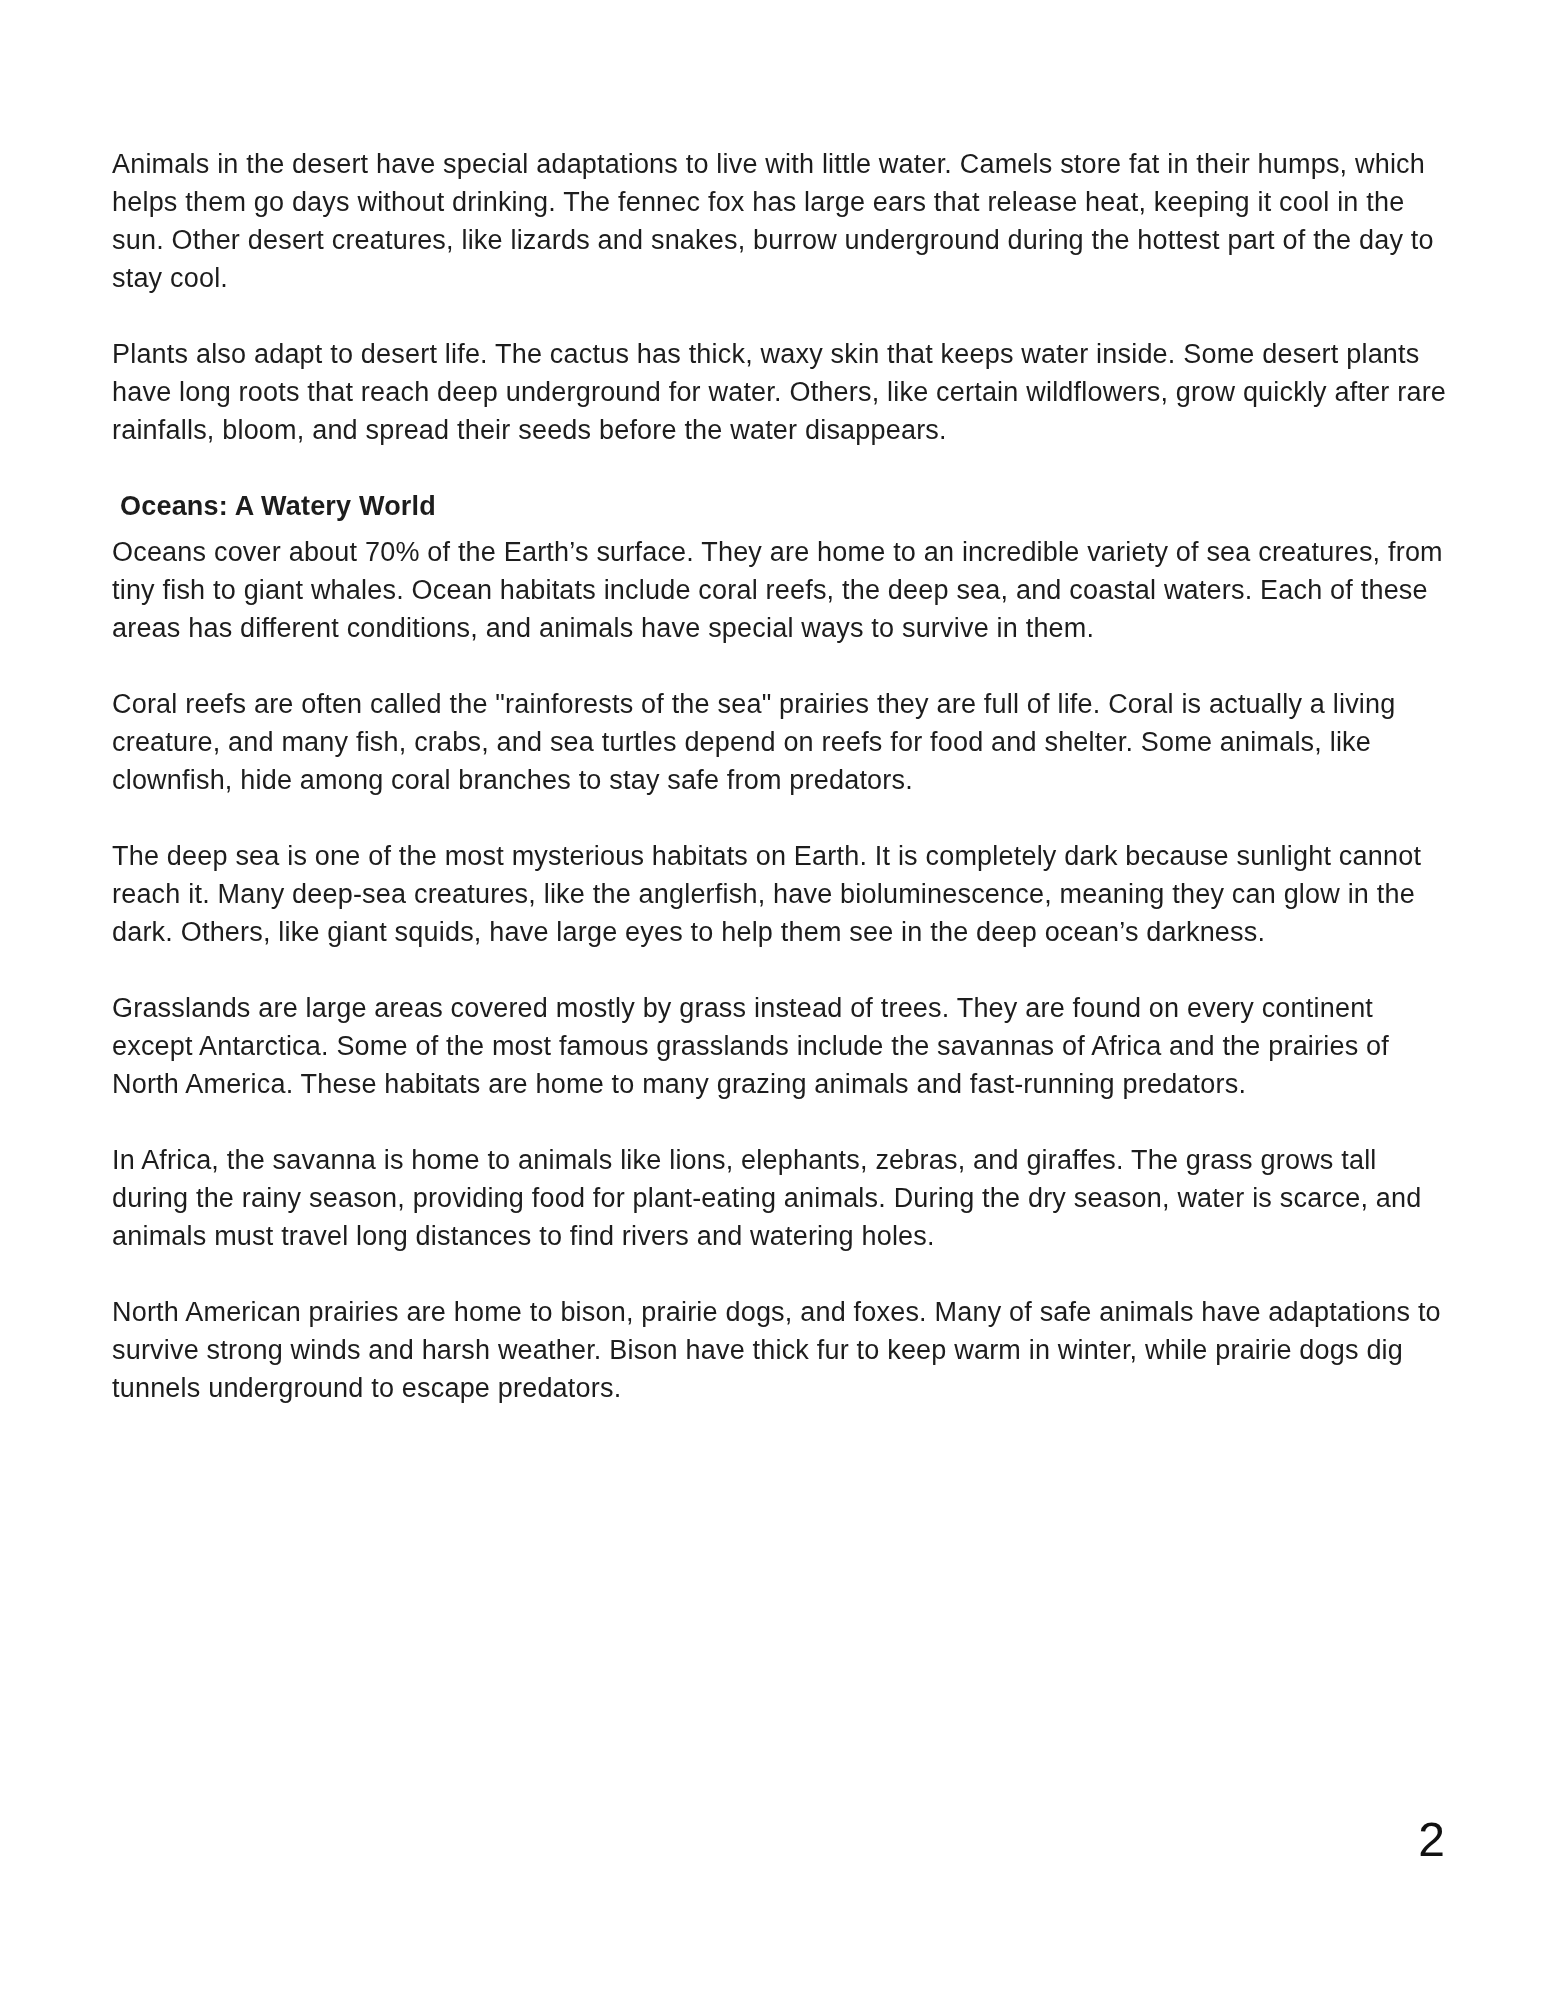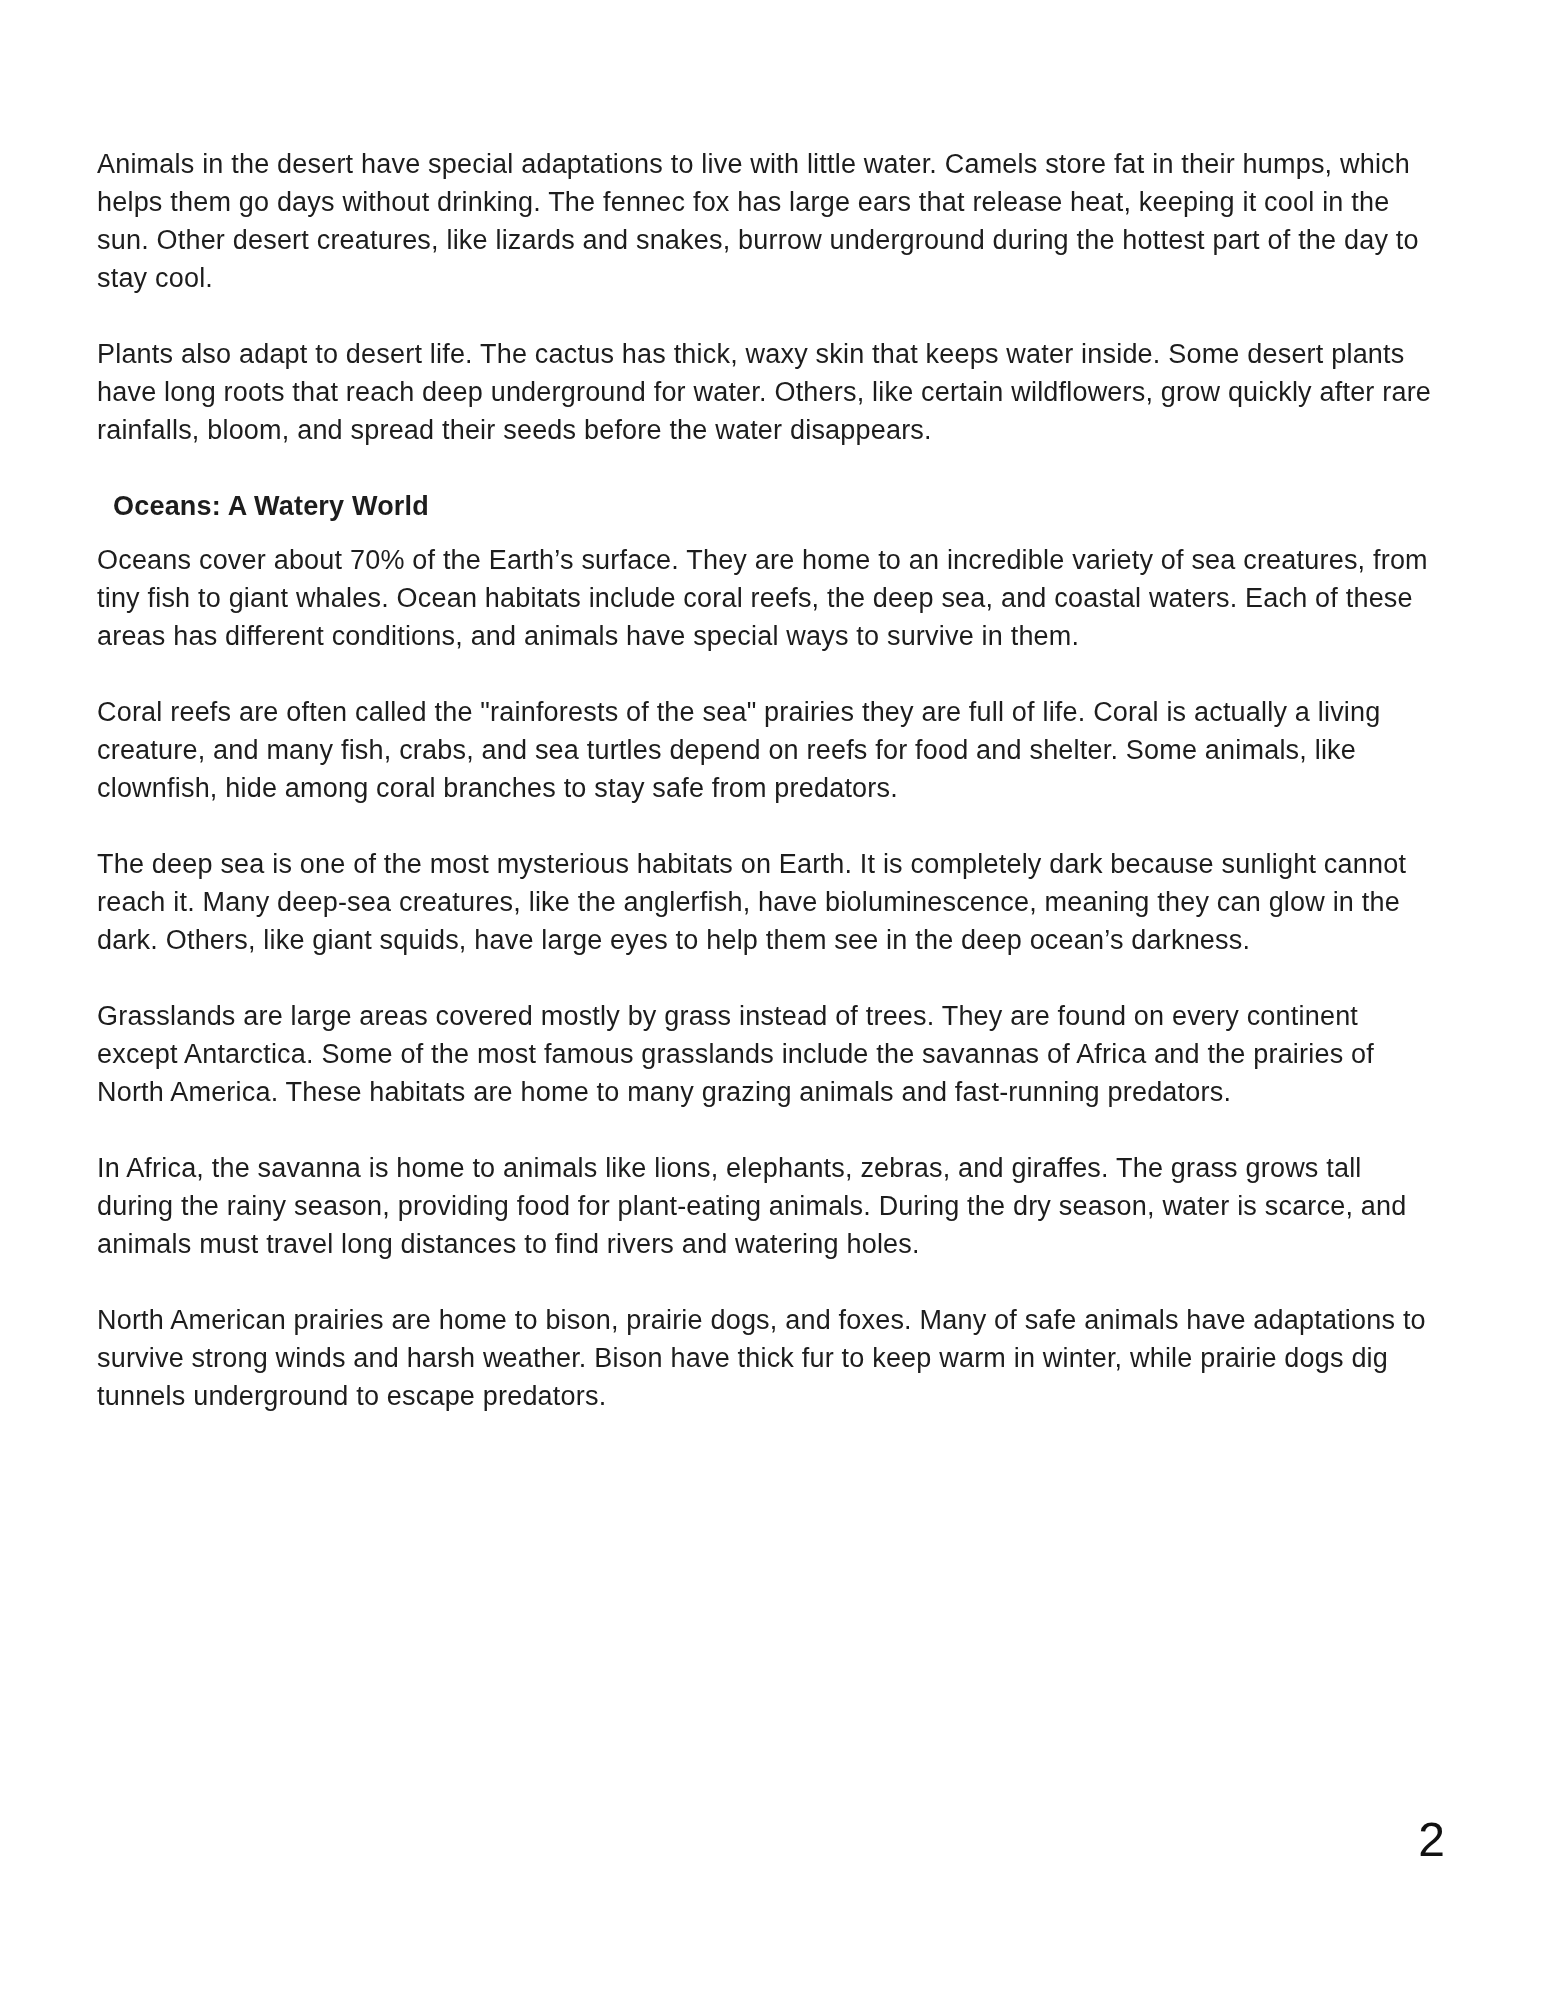--- a/index.html
+++ b/index.html
@@ -11,33 +11,33 @@
     position: relative;
     width: 1545px;
     height: 2000px;
     background: #ffffff;
     font-family: "Liberation Sans", sans-serif;
     color: #1d1d1d;
     overflow: hidden;
   }
   .content {
     position: absolute;
-    left: 97px;
+    left: 112px;
     top: 145px;
     width: 1335px;
   }
   .para {
     margin: 0 0 38px 0;
     font-size: 27px;
     line-height: 38px;
     letter-spacing: 0.2px;
     font-weight: 400;
   }
   .heading {
-    margin: 16px;
+    margin: 8px;
     font-size: 27px;
     line-height: 38px;
     letter-spacing: 0.2px;
     font-weight: 700;
   }
   .page-number {
     position: absolute;
     top: 1812px;
     right: 100px;
     font-size: 48px;

